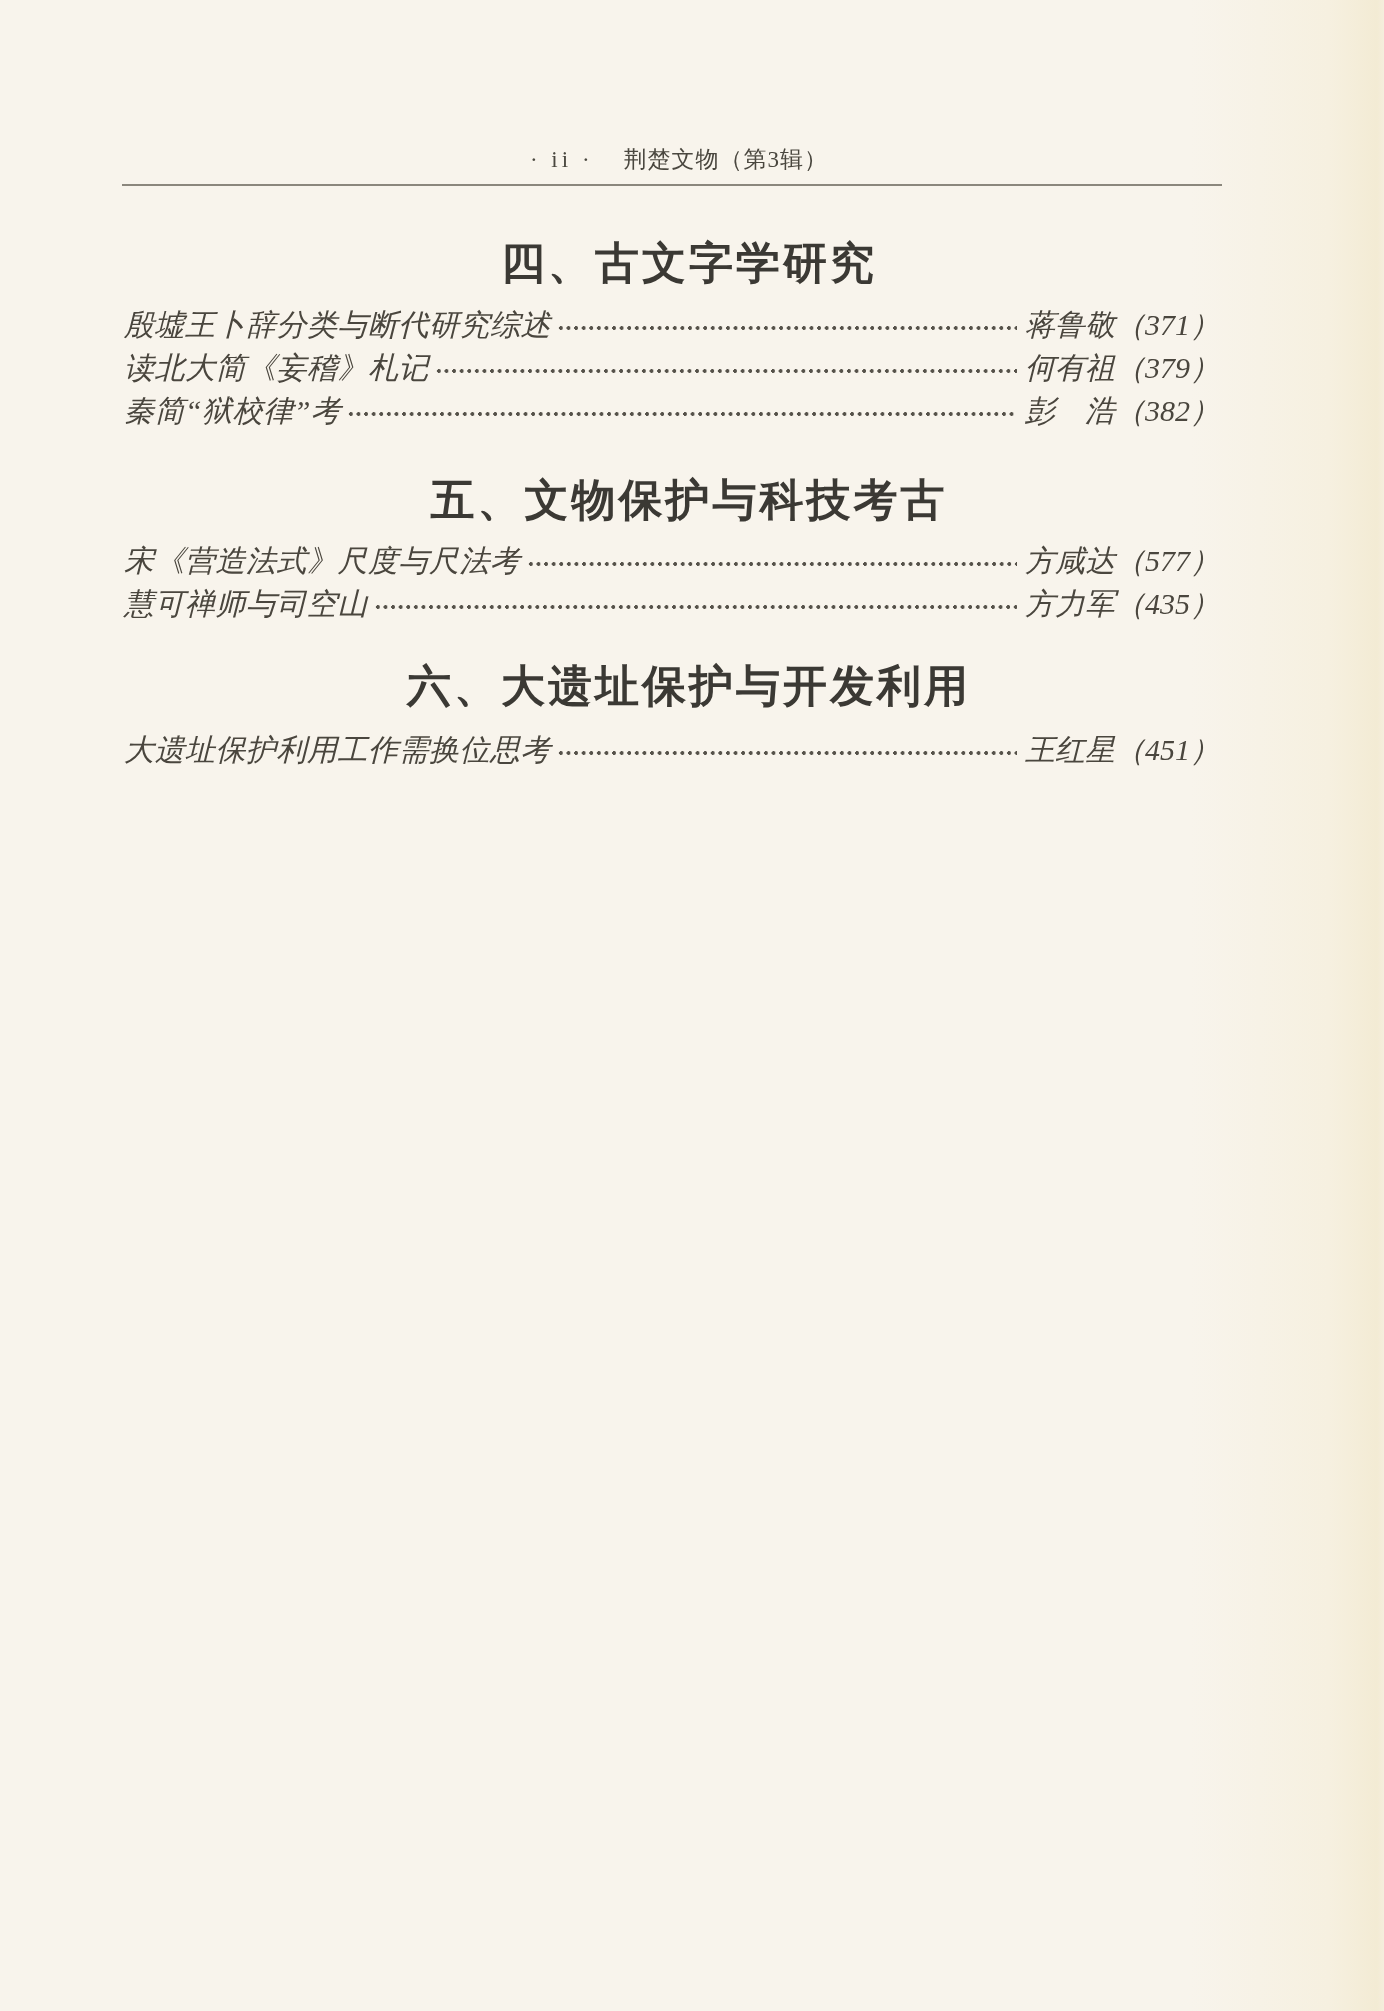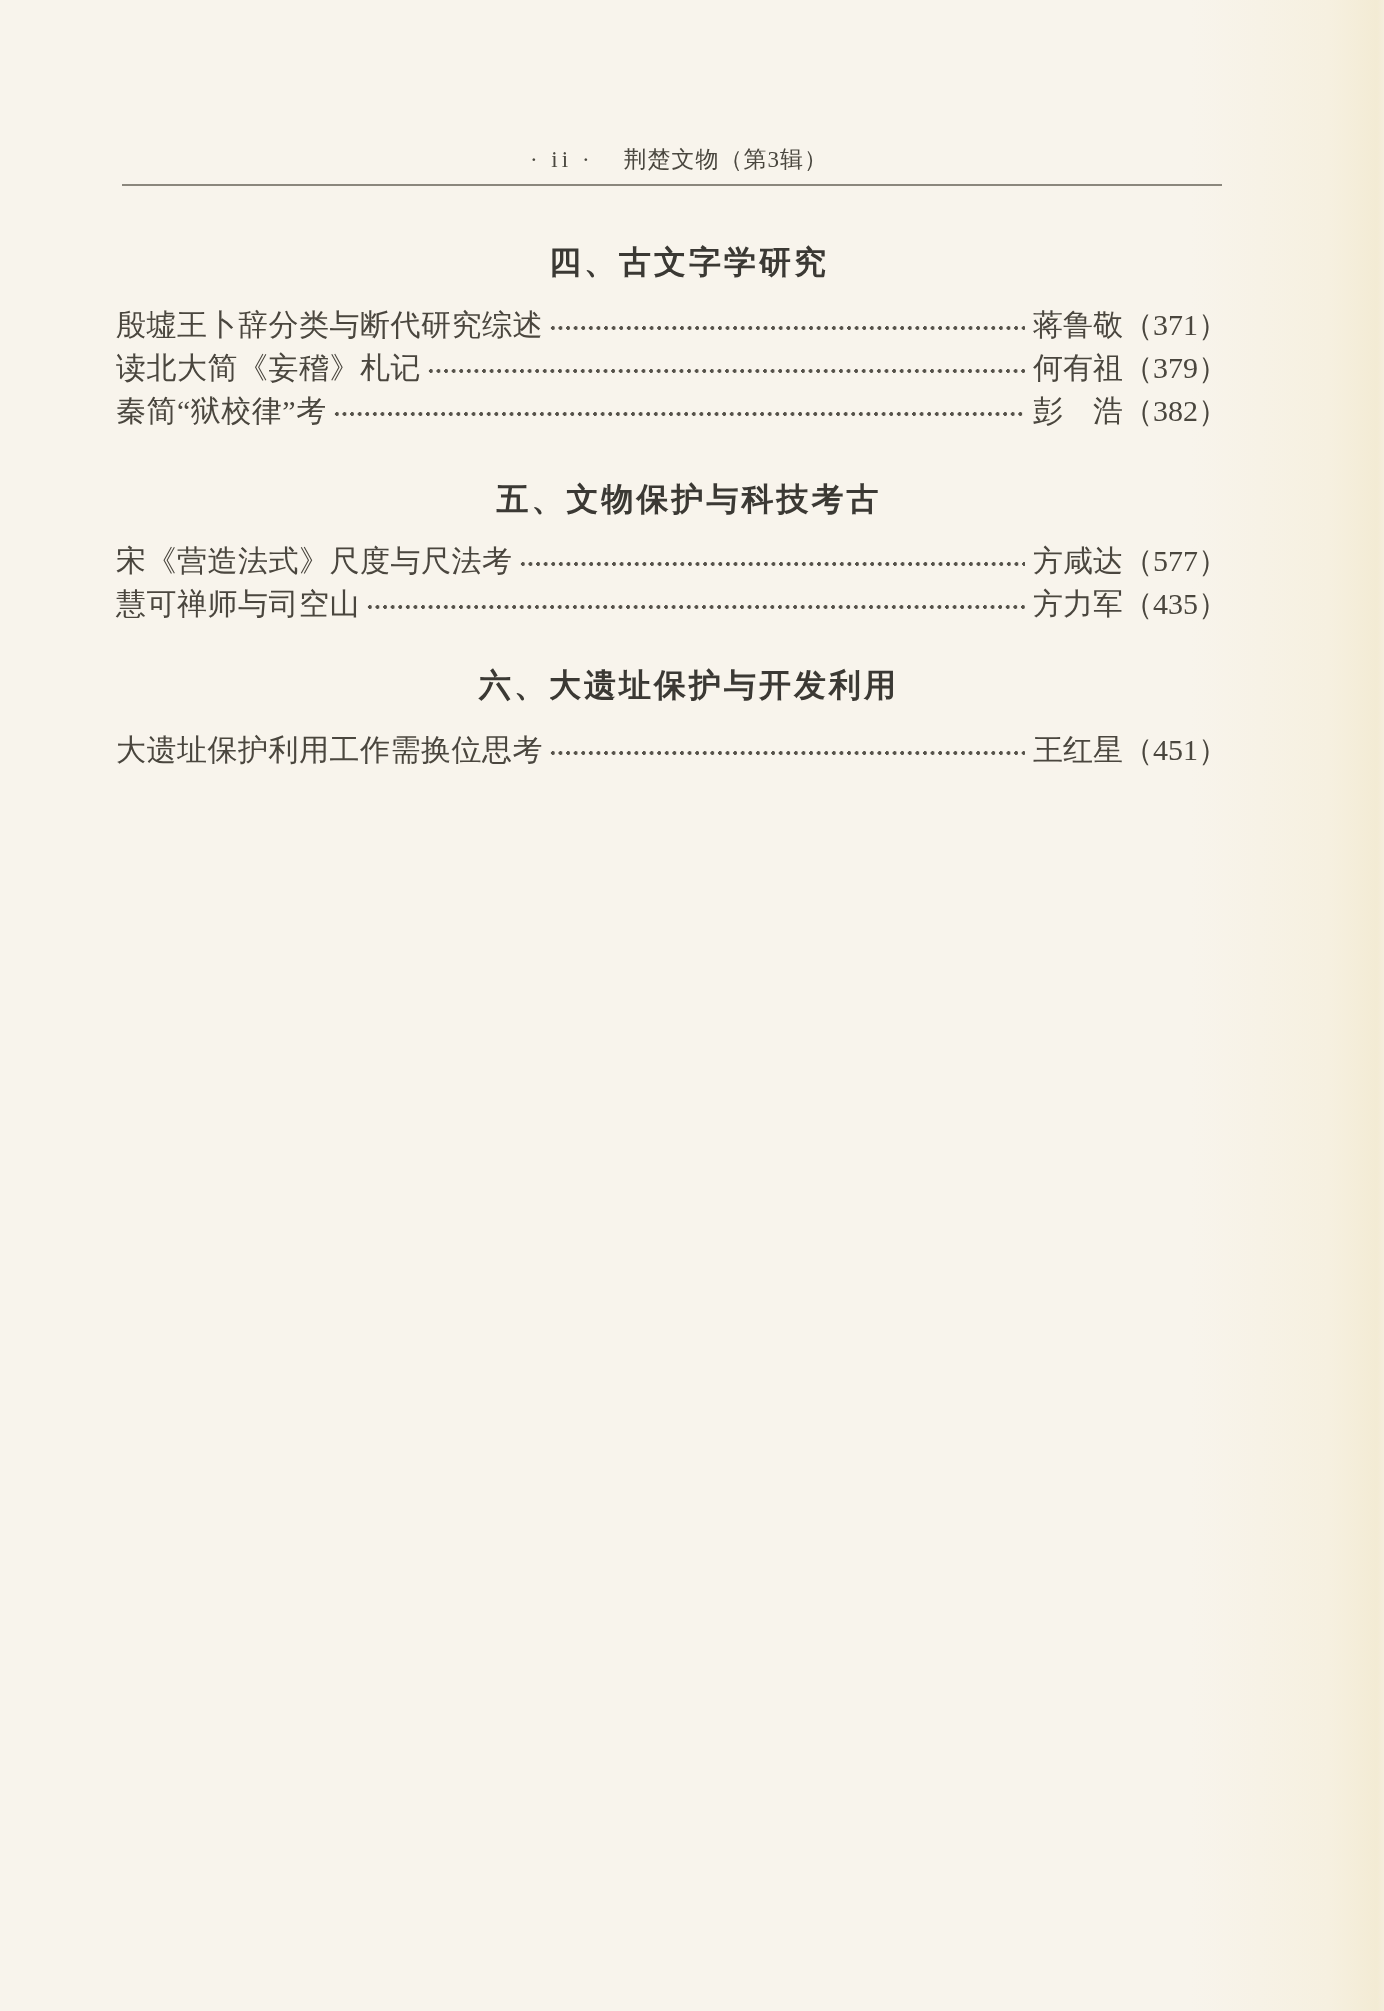--- a/index.html
+++ b/index.html
@@ -24,28 +24,28 @@
   .rule{
     margin:10px 0 0 6px;width:1100px;height:2px;
     background:#8b877d;border:none;
   }
 
   h2.section-title{
     margin:0;padding-left:34px;
     height:45px;line-height:45px;
     text-align:center;
     font-family:"Liberation Sans","DejaVu Sans",sans-serif;
-    font-weight:700;font-size:32px;letter-spacing:3px;
+    font-weight:700;font-size:44px;letter-spacing:3px;
     color:#3b3934;
   }
   h2.mt1{margin-top:54px;}
   h2.mt2{margin-top:44px;text-align:center;}
   h2.mt3{margin-top:37px;}
 
-  .toc-list{margin:0;padding:0;list-style:none;}
+  .toc-list{margin:8px;padding:0;list-style:none;font-style:italic;}
   .toc-list.g1{margin-top:19px;}
   .toc-list.g2{margin-top:18px;}
   .toc-list.g3{margin-top:21px;}
 
   .row{
     display:flex;align-items:center;
     height:43px;font-size:30px;color:#4a463e;
     white-space:nowrap;
   }
   .row .t{flex:0 0 auto;letter-spacing:0.5px;}

